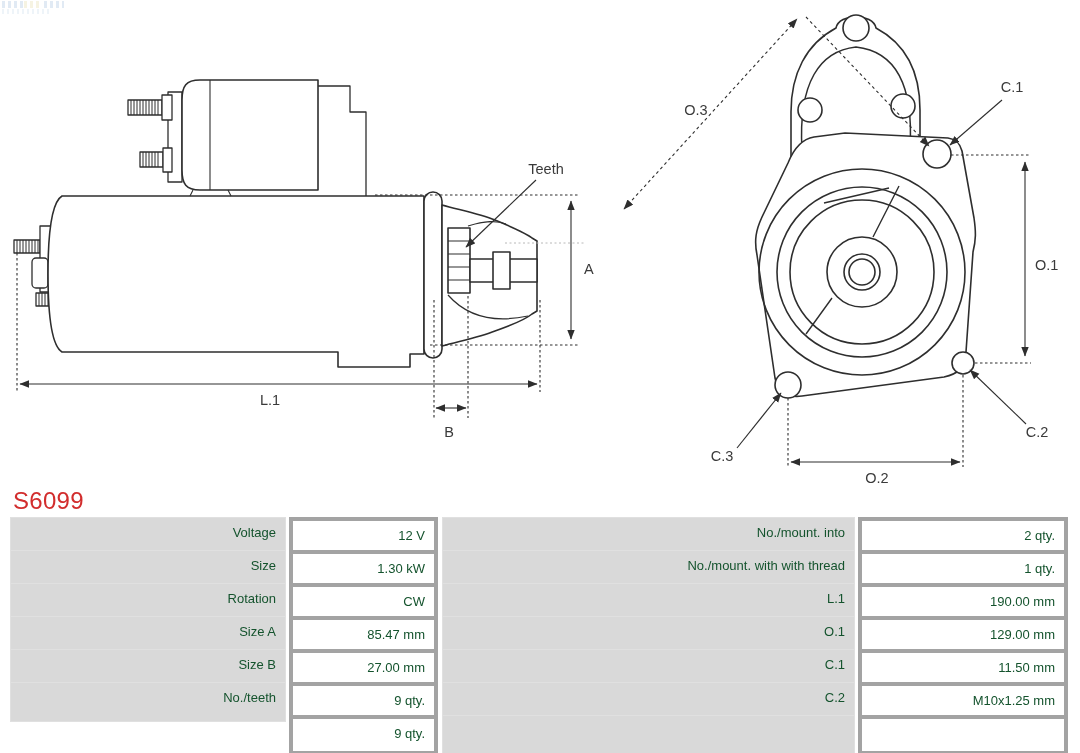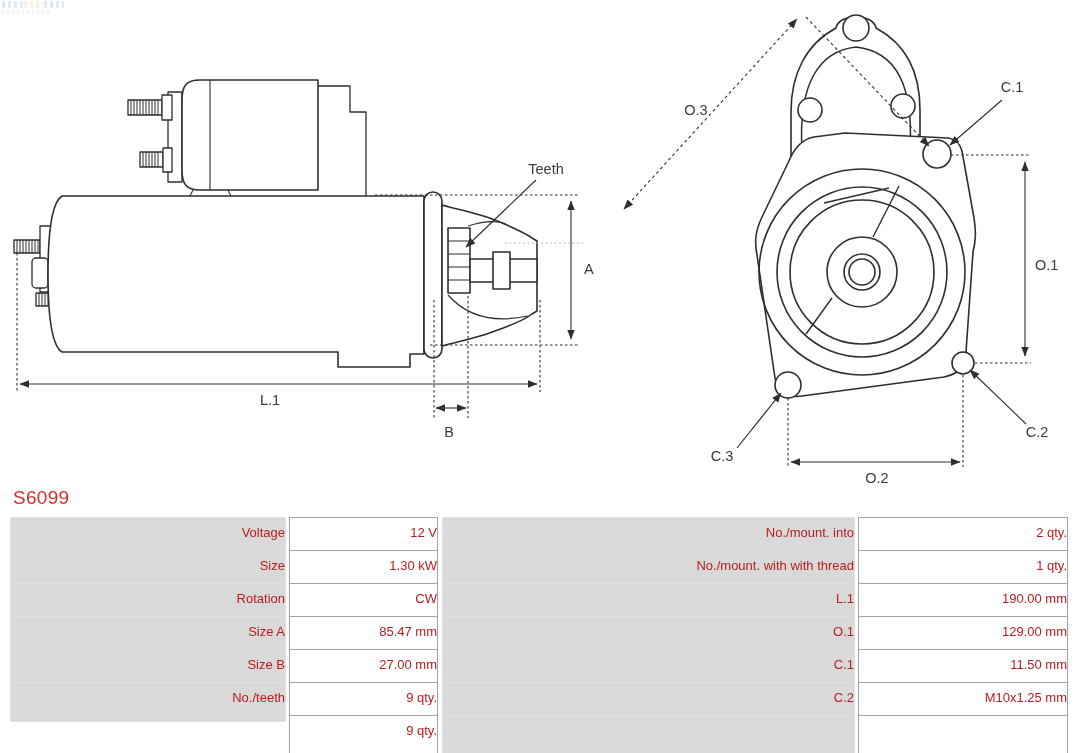--- a/index.html
+++ b/index.html
@@ -12,29 +12,29 @@
   .watermark .r1 { height:7px;
     background:repeating-linear-gradient(90deg,#aac4e0 0 3px,#ffffff 3px 6px);
   }
   .watermark .r1 .gold { position:absolute; left:22px; top:0; width:18px; height:7px;
     background:repeating-linear-gradient(90deg,#e8dfae 0 3px,#ffffff 3px 6px); }
   .watermark .r2 { height:5px; margin-top:1px; width:48px;
     background:repeating-linear-gradient(90deg,#cfe0ef 0 2px,#ffffff 2px 5px); }
 
   svg text { font-family:"Liberation Sans", sans-serif; font-size:14.5px; fill:#3a3a3a; }
 
-  .part-number { position:absolute; left:13px; top:487px; font-size:19px;
+  .part-number { position:absolute; left:13px; top:487px; font-size:24px;
     color:#d22d2d; letter-spacing:.3px; }
 
   .spec-table { position:absolute; left:0; top:517px; width:1080px; }
   .spec-row { position:relative; height:30px; margin-bottom:3px; }
   .cell { position:absolute; top:0; height:40px; line-height:29px; font-size:13px;
-    color:#b91c1c; text-align:right; }
+    color:#14532d; text-align:right; padding-right:9px; }
   .lbl { background:#d9d9d9; border:1px solid #e0e0e0; }
-  .val { background:#ffffff; border:1px solid #a3a3a3; }
+  .val { background:#ffffff; border:4px solid #a3a3a3; }
   .c1 { left:10px;  width:276px; }
   .c2 { left:289px; width:149px; }
   .c3 { left:442px; width:413px; }
   .c4 { left:858px; width:210px; }
 </style>
 </head>
 <body>
 
 <div class="stage">
 

